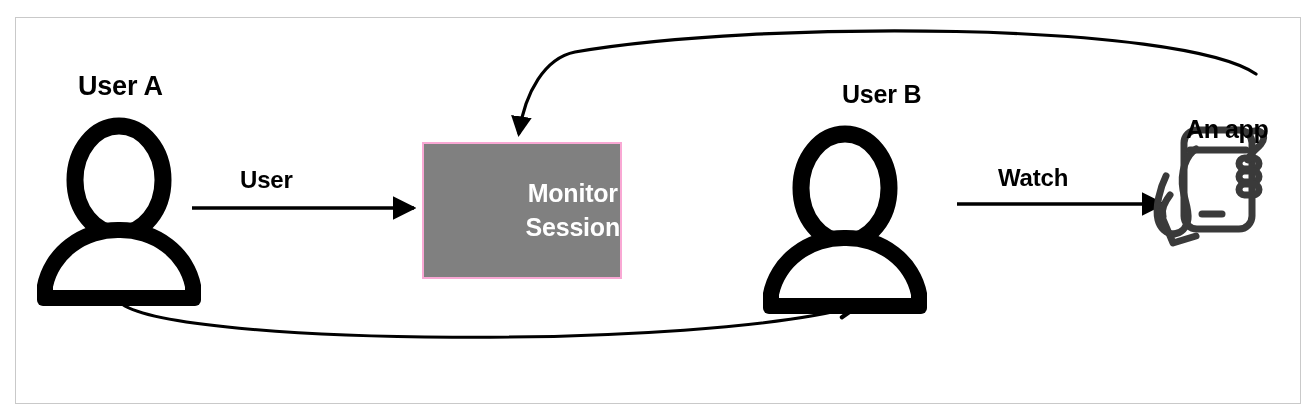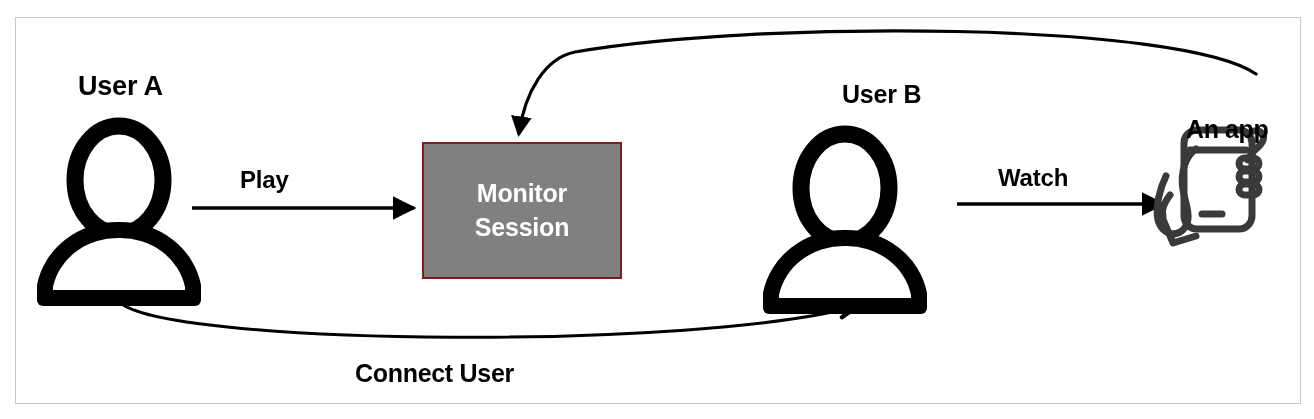--- a/index.html
+++ b/index.html
@@ -79,25 +79,25 @@
     letter-spacing: -0.3px;
   }
   
   #monitor-box {
     position: absolute;
     left: 422px;
     top: 142px;
     width: 200px;
     height: 137px;
     background: #808080;
-    border: 2px solid #7f1d1d;
+    border: 2px solid #f9a8d4;
     box-sizing: border-box;
     display: flex;
     align-items: center;
-    justify-content: center;
+    justify-content: flex-end;
   }
   #monitor-box-text {
     color: #ffffff;
     font-family: "Liberation Sans", sans-serif;
     font-weight: bold;
     font-size: 25px;
     text-align: center;
     line-height: 1.35;
     letter-spacing: -0.2px;
     white-space: pre-line;
@@ -179,24 +179,23 @@
       <line x1="1202" y1="214" x2="1222" y2="214"></line>
     </g>
   </svg>
 
   <div class="node-label" id="label-user-a">User A</div>
 
   <div class="node-label" id="label-user-b">User B</div>
 
   <div class="node-label" id="label-an-app">An app</div>
 
-  <div class="node-label" id="label-watch">Play</div>
+  <div class="node-label" id="label-watch">User</div>
 
   <div class="node-label" id="label-play">Watch</div>
 
-  <div class="node-label" id="label-connect-user">Connect User</div>
 
   <div id="monitor-box">
     <div id="monitor-box-text">Monitor
 Session</div>
   </div>
 
 </div>
 
 </body></html>

